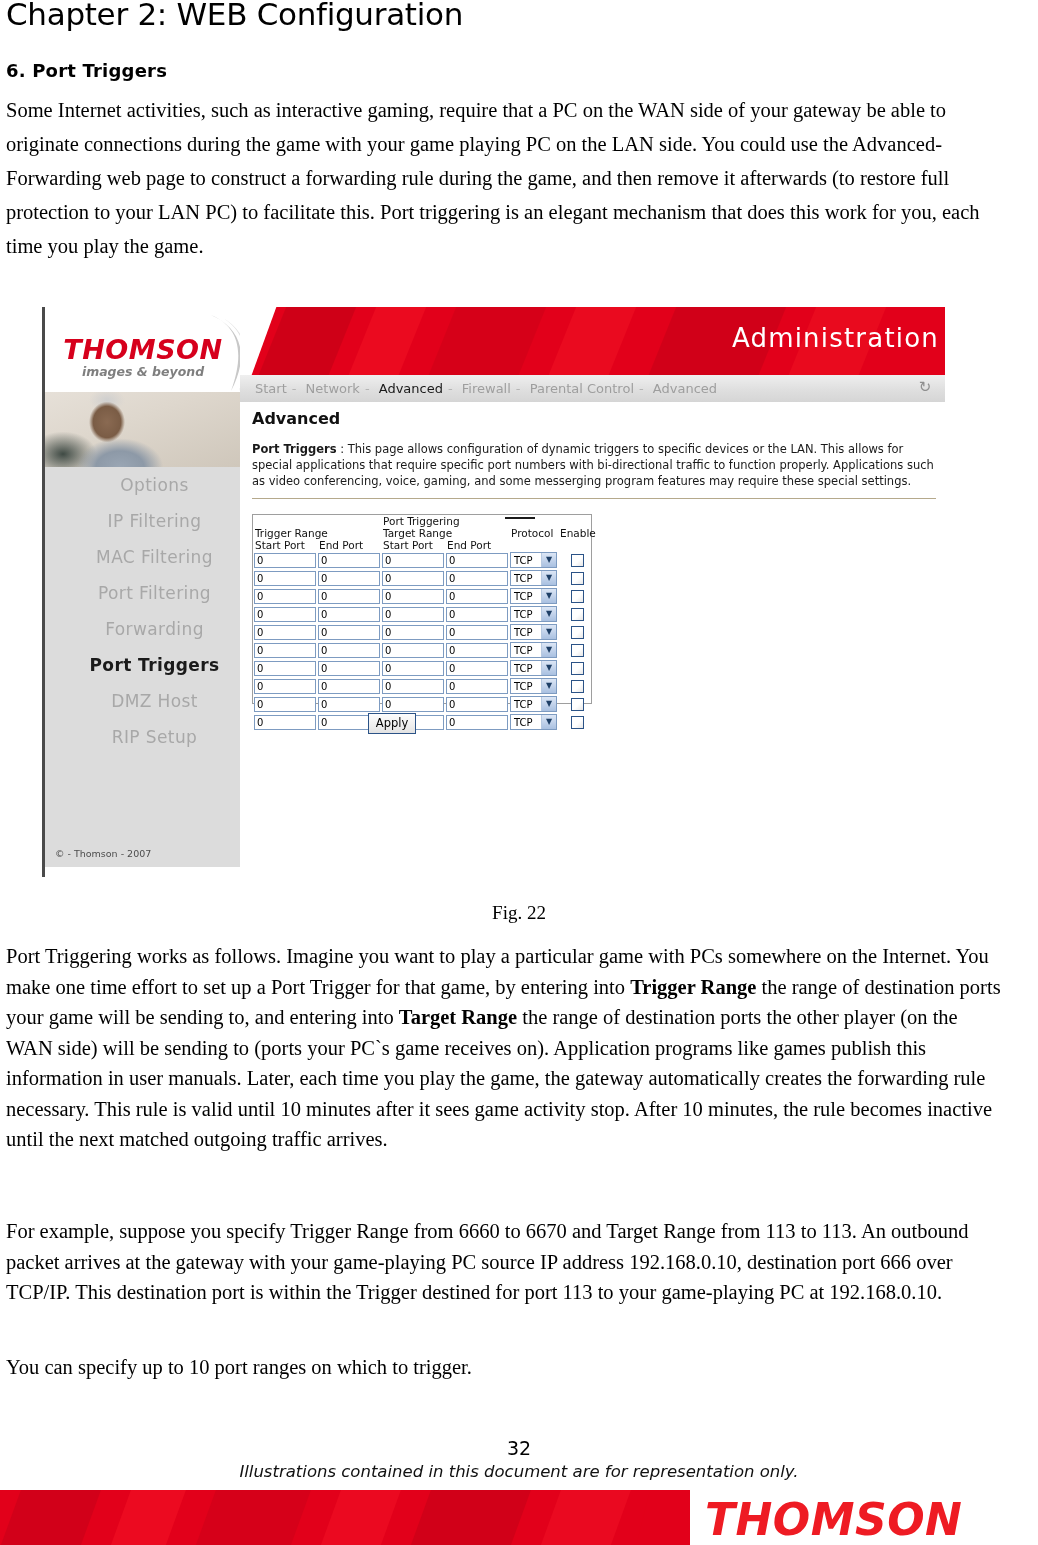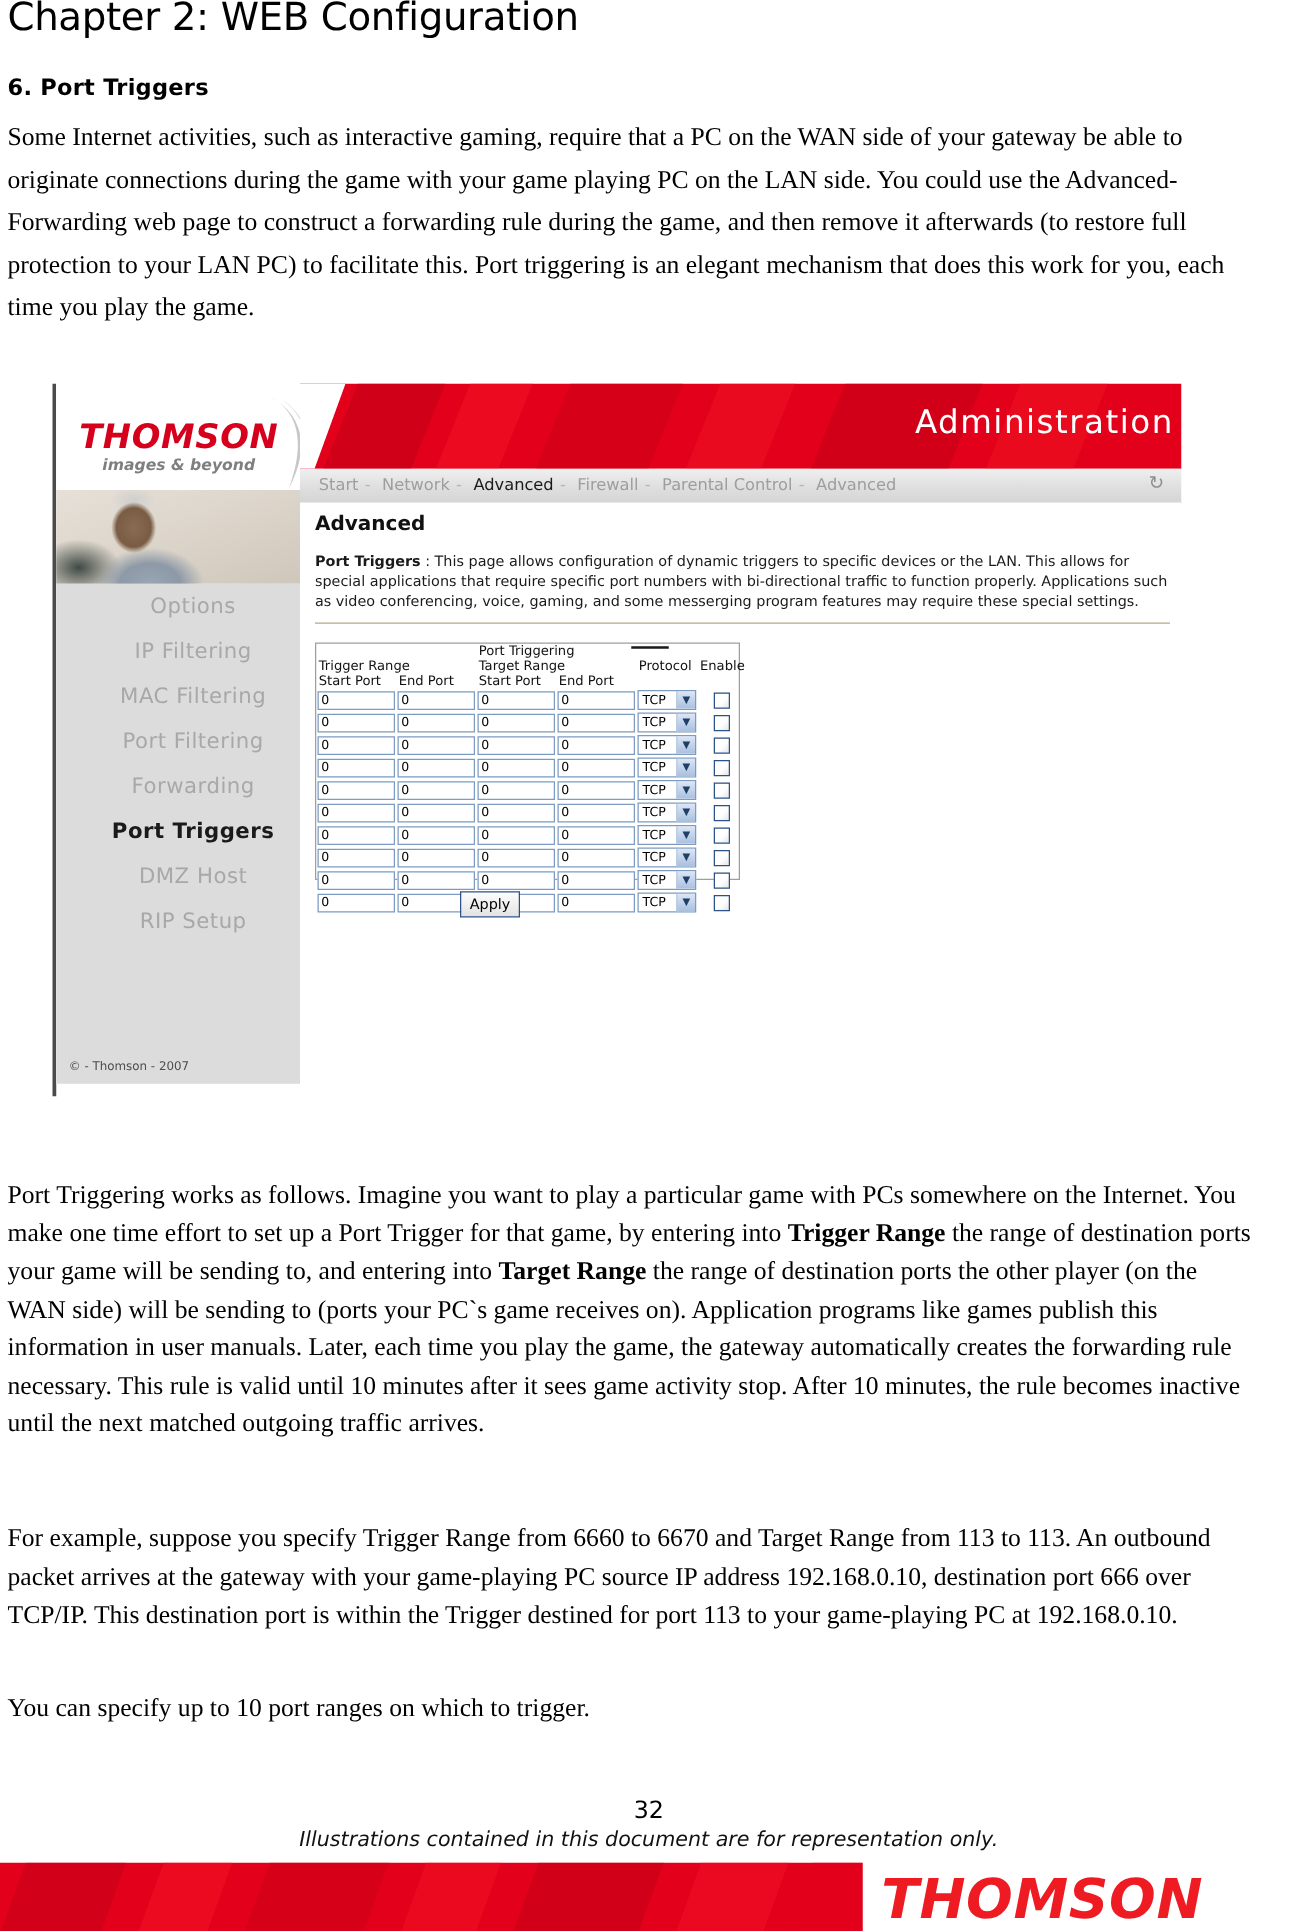--- a/index.html
+++ b/index.html
@@ -811,20 +811,21 @@
               </tbody>
           </table>
         </div>
 
         <div class="apply-btn">Apply</div>
       </div>
 
     </div>
   </div>
 
+  <div class="fig-caption">Fig. 22</div>
 
   <div class="body-para" id="para2">
     <span>Port Triggering works as follows. Imagine you want to play a particular game with PCs somewhere on the Internet. You make one time effort to set up a Port Trigger for that game, by entering into </span><b>Trigger Range</b><span> the range of destination ports your game will be sending to, and entering into </span><b>Target Range</b><span> the range of destination ports the other player (on the WAN side) will be sending to (ports your PC`s game receives on). Application programs like games publish this information in user manuals. Later, each time you play the game, the gateway automatically creates the forwarding rule necessary. This rule is valid until 10 minutes after it sees game activity stop. After 10 minutes, the rule becomes inactive until the next matched outgoing traffic arrives.</span>
   </div>
 
   <div class="body-para" id="para3">For example, suppose you specify Trigger Range from 6660 to 6670 and Target Range from 113 to 113. An outbound packet arrives at the gateway with your game-playing PC source IP address 192.168.0.10, destination port 666 over TCP/IP. This destination port is within the Trigger destined for port 113 to your game-playing PC at 192.168.0.10.</div>
   <div class="body-para" id="para4">You can specify up to 10 port ranges on which to trigger.</div>
 
   <div class="page-number">32</div>
   <div class="footer-note">Illustrations contained in this document are for representation only.</div>

